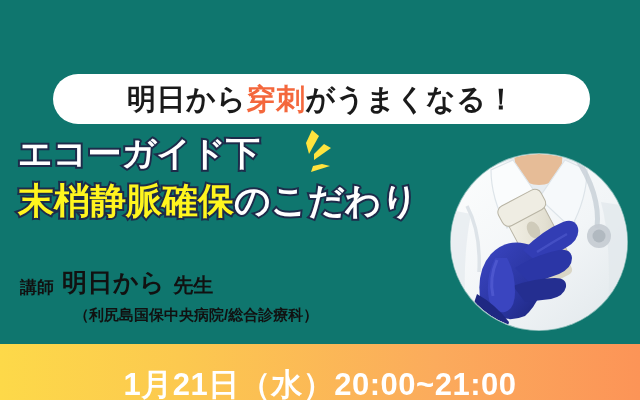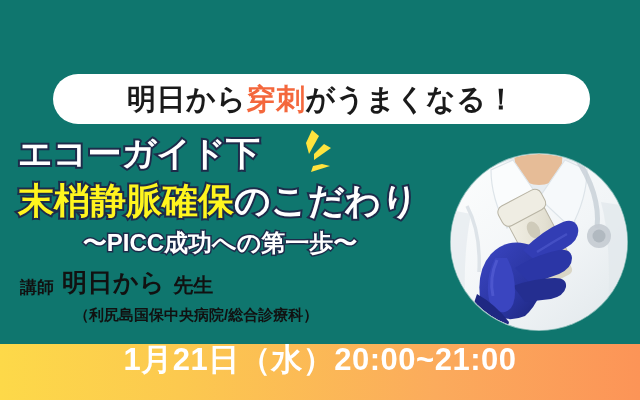--- a/index.html
+++ b/index.html
@@ -156,21 +156,21 @@
 
   
   #footer-bar {
     position: absolute;
     left: 0;
     top: 344px;
     width: 640px;
     height: 56px;
     background: linear-gradient(90deg, #FDD949 0%, #FCC94F 28%, #FBAB5C 68%, #FC9457 100%);
     display: flex;
-    align-items: flex-start;
+    align-items: flex-end;
     justify-content: center;
   }
   #footer-datetime {
     font-size: 31px;
     font-weight: bold;
     color: #FFFFFF;
     letter-spacing: 0.5px;
     white-space: nowrap;
     line-height: 1;
   }
@@ -257,21 +257,20 @@
     <div class="title-line" id="title-line-1">エコーガイド下</div>
     <div class="title-line" id="title-line-2"><span class="hl">末梢静脈確保</span><span>のこだわり</span></div>
   </div>
 
   <svg id="sparkle" viewBox="0 0 46 50">
     <polygon points="26,0 33,6 23,24 20,13" fill="#FFE33D"></polygon>
     <polygon points="38,14 45,18 28,30 28,24" fill="#FFE33D"></polygon>
     <polygon points="36,34 44,36 25,42 27,36" fill="#FFE33D"></polygon>
   </svg>
 
-  <div id="sub-title">〜PICC成功への第一歩〜</div>
 
   <div id="speaker-row">
     <span id="speaker-label">講師</span>
     <span id="speaker-name">明日から</span>
     <span id="speaker-honorific">先生</span>
   </div>
   <div id="speaker-affiliation">（利尻島国保中央病院/総合診療科）</div>
 
   <div id="footer-bar">
     <div id="footer-datetime">1月21日（水）20:00~21:00</div>

